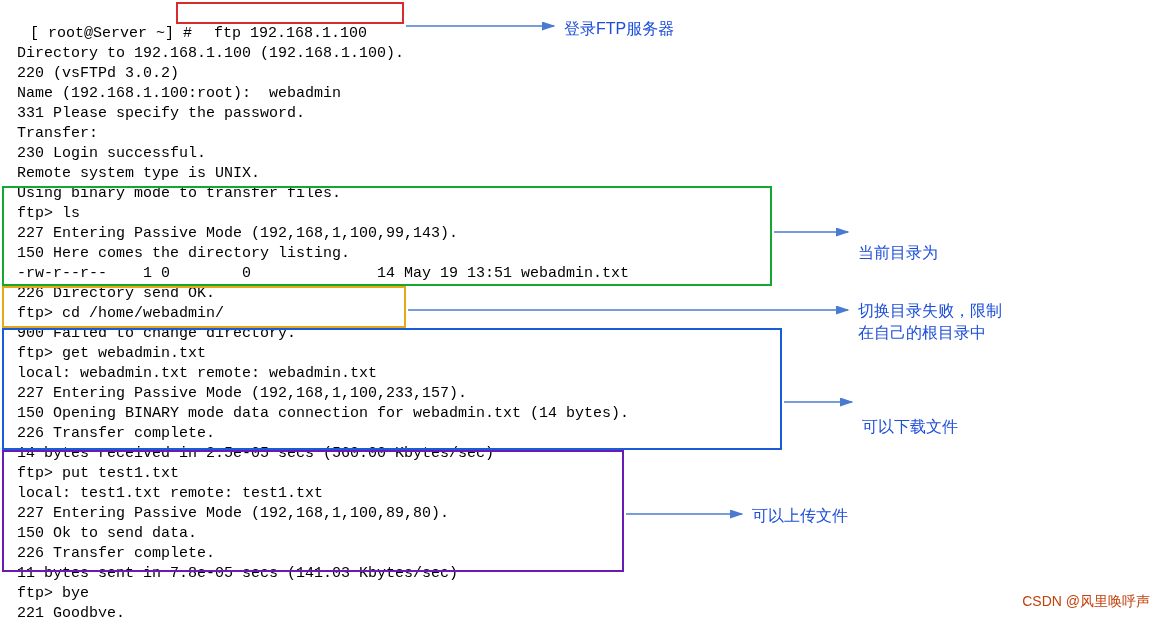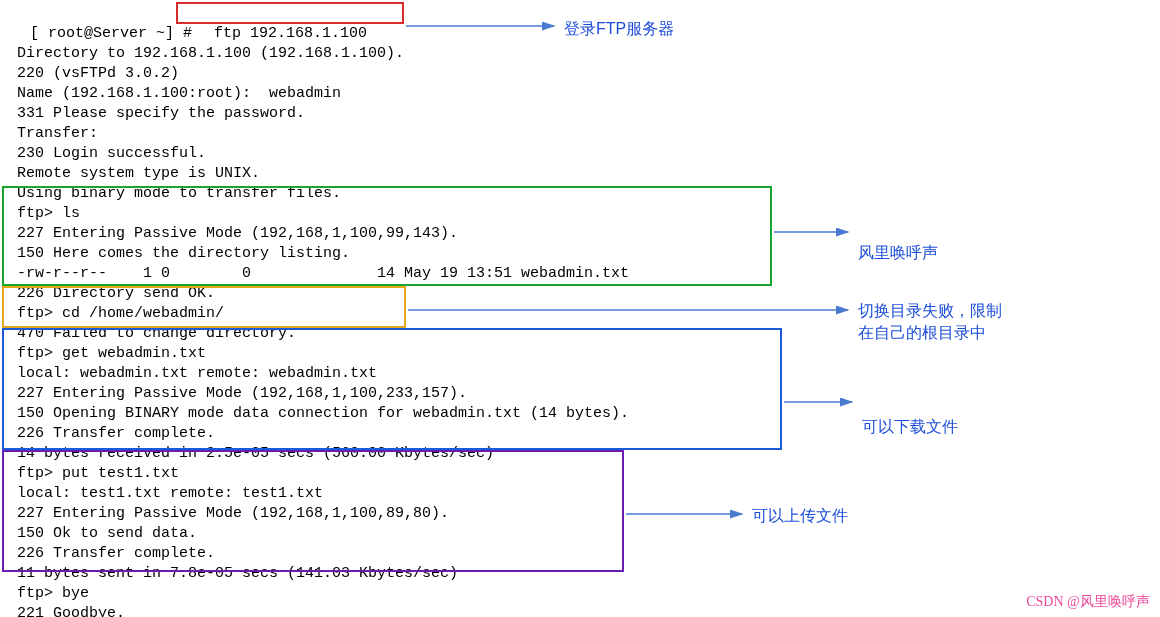--- a/index.html
+++ b/index.html
@@ -39,23 +39,23 @@
     position: absolute;
     font-family: "Microsoft YaHei","PingFang SC",sans-serif;
     font-size: 16px;
     color: #1d4ed8;
     line-height: 22px;
   }
   .watermark {
     position: absolute;
     right: 10px;
     bottom: 6px;
-    font-family: Liberation Serif, serif;
+    font-family: Liberation Sans, sans-serif;
     font-size: 14px;
-    color: #ec4899;
+    color: #c2410c;
   }
   svg.arrow {
     position: absolute;
     overflow: visible;
     pointer-events: none;
   }
 </style>
 </head>
 <body>
 
@@ -68,21 +68,21 @@
 <span>Transfer:</span>
 <span>230 Login successful.</span>
 <span>Remote system type is UNIX.</span>
 <span>Using binary mode to transfer files.</span>
 <span>ftp&gt; ls</span>
 <span>227 Entering Passive Mode (192,168,1,100,99,143).</span>
 <span>150 Here comes the directory listing.</span>
 <span>-rw-r--r--    1 0        0              14 May 19 13:51 webadmin.txt</span>
 <span>226 Directory send OK.</span>
 <span>ftp&gt; cd /home/webadmin/</span>
-<span>470 Failed to change directory.</span>
+<span>900 Failed to change directory.</span>
 <span>ftp&gt; get webadmin.txt</span>
 <span>local: webadmin.txt remote: webadmin.txt</span>
 <span>227 Entering Passive Mode (192,168,1,100,233,157).</span>
 <span>150 Opening BINARY mode data connection for webadmin.txt (14 bytes).</span>
 <span>226 Transfer complete.</span>
 <span>14 bytes received in 2.5e-05 secs (560.00 Kbytes/sec)</span>
 <span>ftp&gt; put test1.txt</span>
 <span>local: test1.txt remote: test1.txt</span>
 <span>227 Entering Passive Mode (192,168,1,100,89,80).</span>
 <span>150 Ok to send data.</span>
@@ -94,21 +94,21 @@
 </div>
 
 <div class="box box-red" style="left:176px; top:2px;  width:228px; height:22px;"></div>
 <div class="box box-green" style="left:2px;   top:186px; width:770px; height:100px;"></div>
 <div class="box box-orange" style="left:2px;   top:286px; width:404px; height:42px;"></div>
 <div class="box box-blue" style="left:2px;   top:328px; width:780px; height:122px;"></div>
 <div class="box box-purple" style="left:2px;   top:450px; width:622px; height:122px;"></div>
 
 <div class="annot" style="left:564px; top:18px;">登录FTP服务器</div>
 <div class="annot" style="left:858px; top:220px;">
-  <br><span>风里唤呼声</span>
+  <br><span>当前目录为</span>
 </div>
 <div class="annot" style="left:858px; top:300px;">
   <span>切换目录失败，限制</span><br><span>在自己的根目录中</span>
 </div>
 <div class="annot" style="left:862px; top:416px;">可以下载文件</div>
 <div class="annot" style="left:752px; top:505px;">可以上传文件</div>
 
 <svg class="arrow" style="left:0;top:0;width:1160px;height:617px;">
   <defs>
     <marker id="ah" markerWidth="10" markerHeight="10" refX="8" refY="3" orient="auto">

